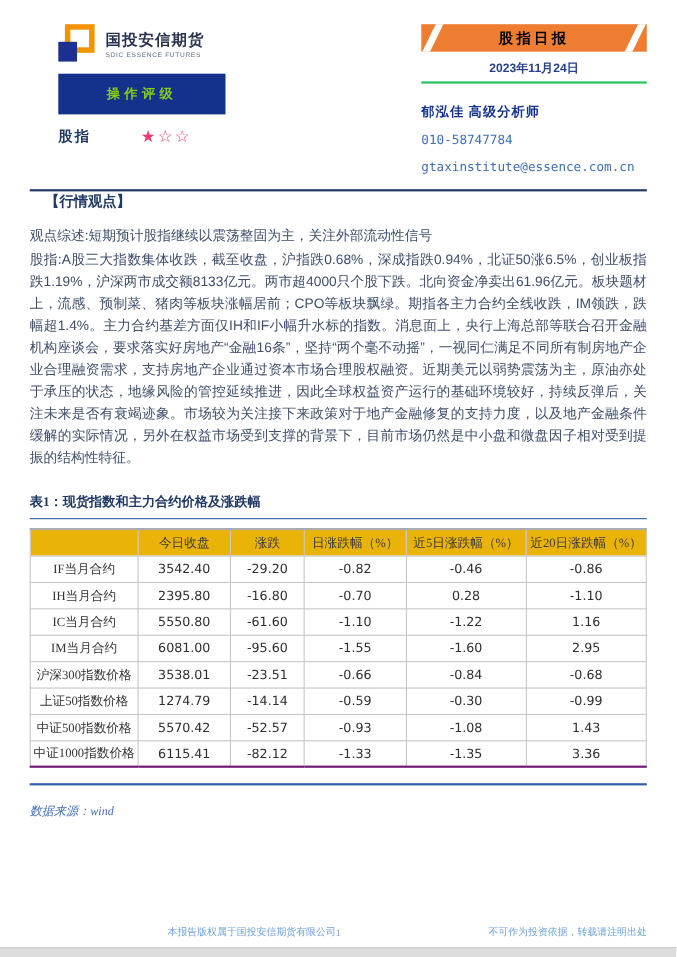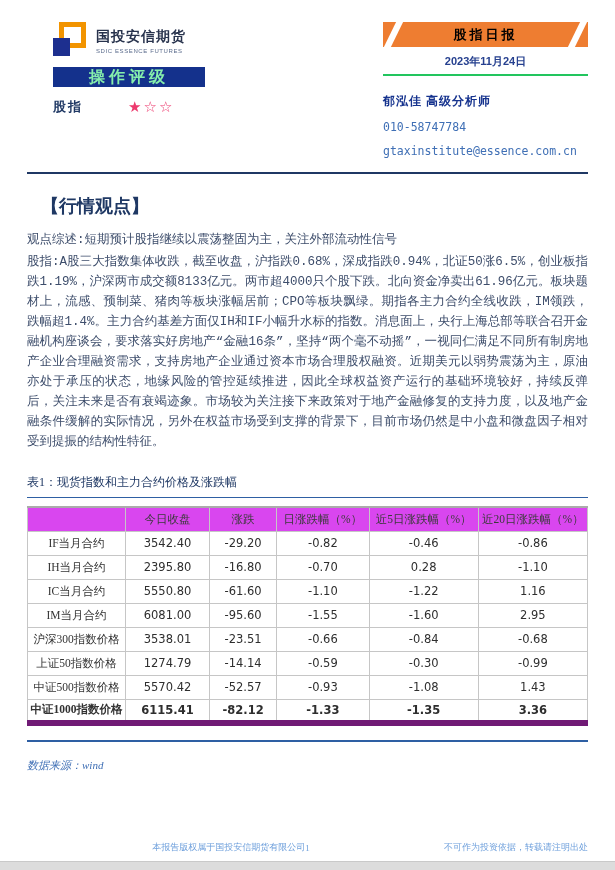--- a/index.html
+++ b/index.html
@@ -14,22 +14,22 @@
   .right-col { width:205px; }
 
   .logo-block { display:flex; align-items:flex-start; gap:7px; }
   .logo-icon { width:36px; height:36px; position:relative; flex:0 0 auto; }
   .logo-icon .orange-frame { position:absolute; top:0; right:3px; width:27px; height:26px; border:5px solid #F29400; }
   .logo-icon .blue-square { position:absolute; left:0; bottom:2px; width:17px; height:18px; background:#1D2F8F; }
   .logo-names { padding-top:6px; }
   .logo-cn { font-size:14px; font-weight:bold; color:#28334D; letter-spacing:1px; }
   .logo-en { font-size:6px; color:#5A6B8C; letter-spacing:0.6px; margin-top:2px; }
 
-  .rating-badge { margin-top:9px; width:152px; height:20px; background:#14318C;
-    color:#86efac; font-size:16px; font-weight:bold; letter-spacing:4px;
+  .rating-badge { margin-top:9px; width:152px; height:37px; background:#14318C;
+    color:#84cc16; font-size:12px; font-weight:bold; letter-spacing:4px;
     display:flex; align-items:center; justify-content:center;
     font-family:"Liberation Serif", serif; }
   .rating-row { margin-top:11px; display:flex; align-items:center; }
   .rating-label { font-size:13px; font-weight:bold; color:#1F3864; letter-spacing:2px; width:75px;
     font-family:"Liberation Serif", serif; }
   .rating-stars { font-size:15px; color:#ED3A6E; letter-spacing:2px; }
 
   .report-banner { position:relative; height:25px; background:#EE7D31; overflow:hidden;
     display:flex; align-items:center; justify-content:center; }
   .report-banner .txt { color:#000000; font-size:13px; font-weight:bold; letter-spacing:3px;
@@ -44,37 +44,37 @@
 
   .analyst-name { margin-top:17px; font-size:12px; font-weight:bold; color:#16338E;
     letter-spacing:1px; font-family:"Liberation Serif", serif; }
   .analyst-line { margin-top:10px; font-size:11.5px; color:#3F6FB5;
     font-family:"DejaVu Sans Mono", monospace; }
 
   
   .main-divider { margin-top:14px; border-top:2px solid #1F3864; }
 
   
-  .section-title { margin-top:20px; padding-left:14px; font-size:18px; font-weight:bold;
+  .section-title { padding-left:14px; font-size:13px; font-weight:bold;
     color:#1F3864; font-family:Liberation Sans, sans-serif; }
   .paragraphs { margin-top:12px; }
   .paragraphs p { font-size:12.5px; line-height:20px; color:#3D4D6B; text-align:justify;
-    font-family:Liberation Mono, monospace; margin-bottom:2px; }
-
-  
-  .table-title { margin-top:22px; font-size:12px; font-weight:normal; color:#1F3864;
+    font-family:Liberation Sans, sans-serif; margin-bottom:2px; }
+
+  
+  .table-title { margin-top:22px; font-size:12px; font-weight:bold; color:#1F3864;
     font-family:"Liberation Serif", serif; padding-bottom:6px; border-bottom:1.5px solid #2E5FA3; }
   table { margin-top:8px; width:100%; border-collapse:collapse; border-top:2px solid #ABABAB; }
   th, td { border:1px solid #C6C6C6; height:24px; text-align:center; vertical-align:middle;
     font-size:11.5px; color:#2E2E2E; }
-  th { background:#d946ef; font-weight:normal; color:#3A3A3A;
+  th { background:#eab308; font-weight:normal; color:#3A3A3A;
     font-family:"Liberation Serif", serif; }
   td.label-cell { font-family:"Liberation Serif", serif; color:#333; }
   td.num-cell { font-family:"DejaVu Sans", sans-serif; }
-  tbody tr:last-child td { border-bottom:6px solid #701a75;font-weight:bold; }
+  tbody tr:last-child td { border-bottom:2px solid #701a75; }
   col.c0 { width:17.5%; } col.c1 { width:15%; } col.c2 { width:12%; }
   col.c3 { width:16.5%; } col.c4 { width:19.5%; } col.c5 { width:19.5%; }
 
   .table-endline { margin-top:14px; border-top:2px solid #2E5FA3; }
   .data-source { margin-top:16px; font-size:11px; font-style:italic; color:#3F6FB5;
     font-family:Liberation Serif, serif; }
 
   
   .footer { position:absolute; left:27px; right:27px; bottom:16px;
     display:flex; align-items:center; font-size:9px; color:#6FA0DC;

